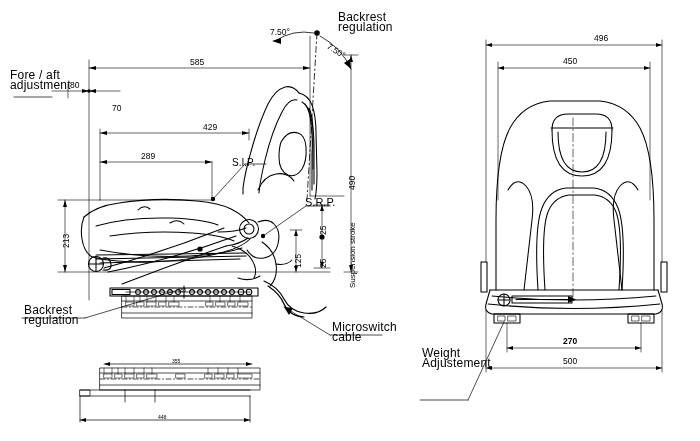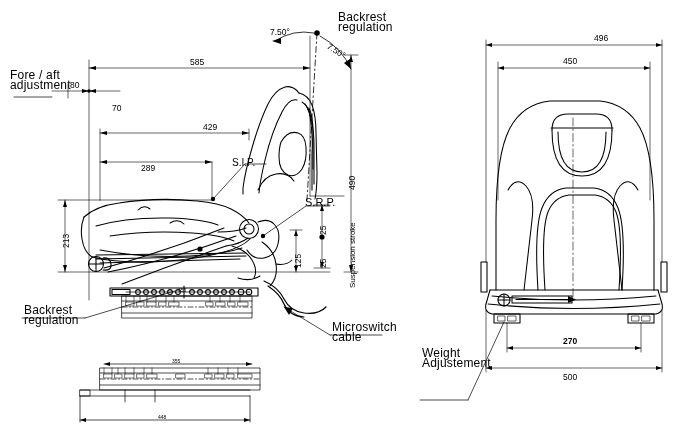--- a/index.html
+++ b/index.html
@@ -350,32 +350,32 @@
 
   <div class="dim" style="left:305px;top:198px;font-size:11px;">S.R.P.</div>
 
   <div class="dim vdim" style="left:348px;top:288px;font-size:8px;">Suspension
 stroke</div>
 
   <div class="dim" style="left:190px;top:58px;">585</div>
   <div class="dim" style="left:70px;top:81px;">80</div>
   <div class="dim" style="left:112px;top:81px;margin-top:23px;">70</div>
   <div class="dim" style="left:163px;top:123px;margin-left:40px;">429</div>
-  <div class="dim" style="left:141px;top:152px;margin-top:12px;">289</div>
+  <div class="dim" style="left:141px;top:152px;">289</div>
   <div class="dim vdim" style="left:62px;top:248px;">213</div>
   <div class="dim vdim" style="left:348px;top:190px;">490</div>
   <div class="dim vdim" style="left:294px;top:268px;">125</div>
   <div class="dim vdim" style="left:319px;top:235px;">25</div>
   <div class="dim vdim" style="left:319px;top:268px;">25</div>
 
   <div class="dim" style="left:270px;top:28px;">7.50°</div>
   <div class="dim rot" style="left:330px;top:42px;transform:rotate(32deg);">7.50°</div>
 
   <div class="dim" style="left:563px;top:34px;margin-left:31px;">496</div>
   <div class="dim" style="left:563px;top:57px;">450</div>
   <div class="dim" style="left:563px;top:337px;font-weight:bold;">270</div>
-  <div class="dim" style="left:563px;top:357px;margin-top:16px;">500</div>
+  <div class="dim" style="left:563px;top:357px;">500</div>
 
   <div class="dim" style="left:178px;top:286px;font-size:5px;">355</div>
   <div class="dim" style="left:172px;top:357px;font-size:5px;">355</div>
   <div class="dim" style="left:158px;top:413px;font-size:5px;">448</div>
 
 </div>
 
 </body></html>

